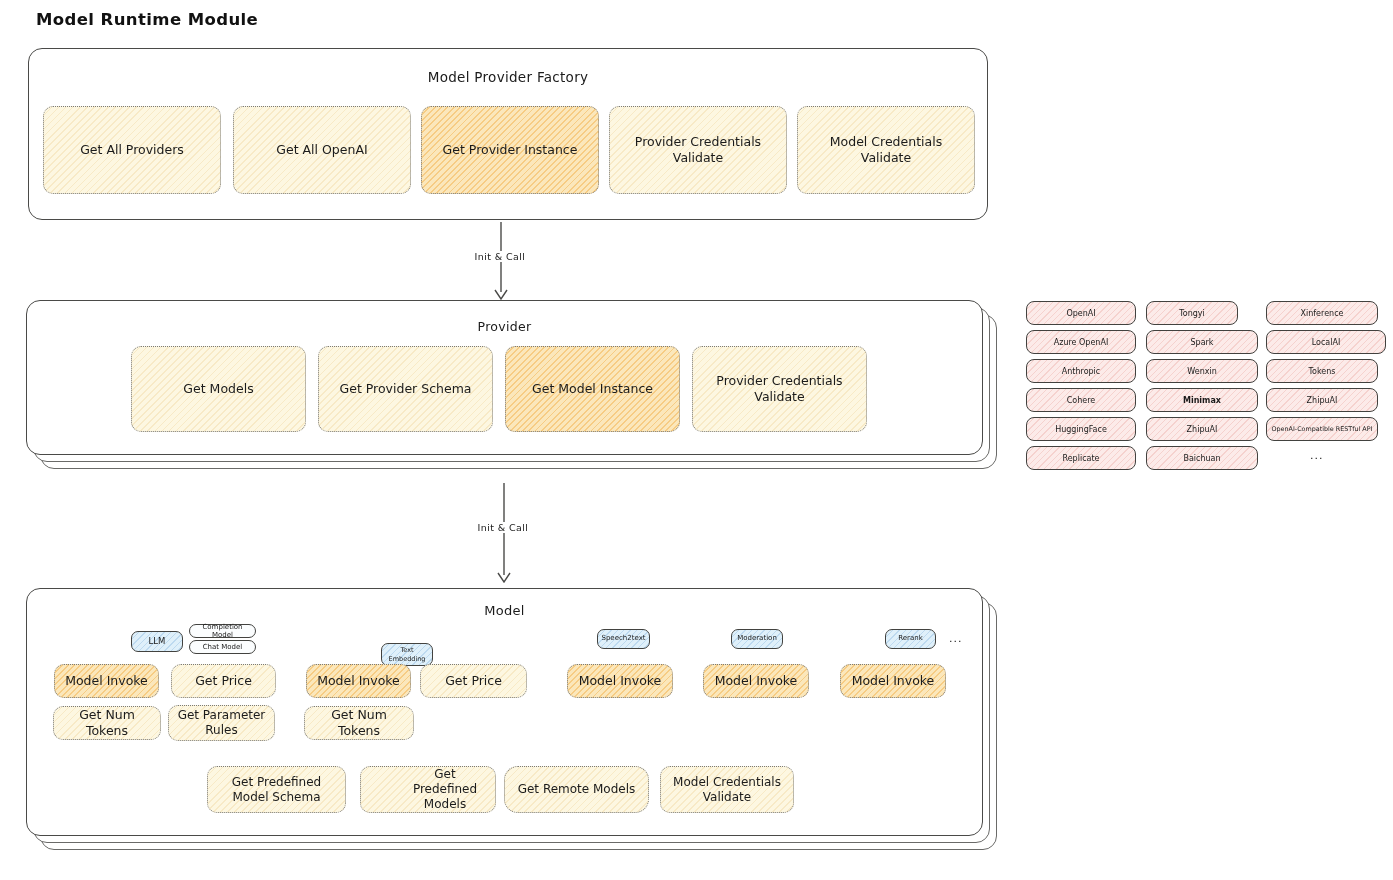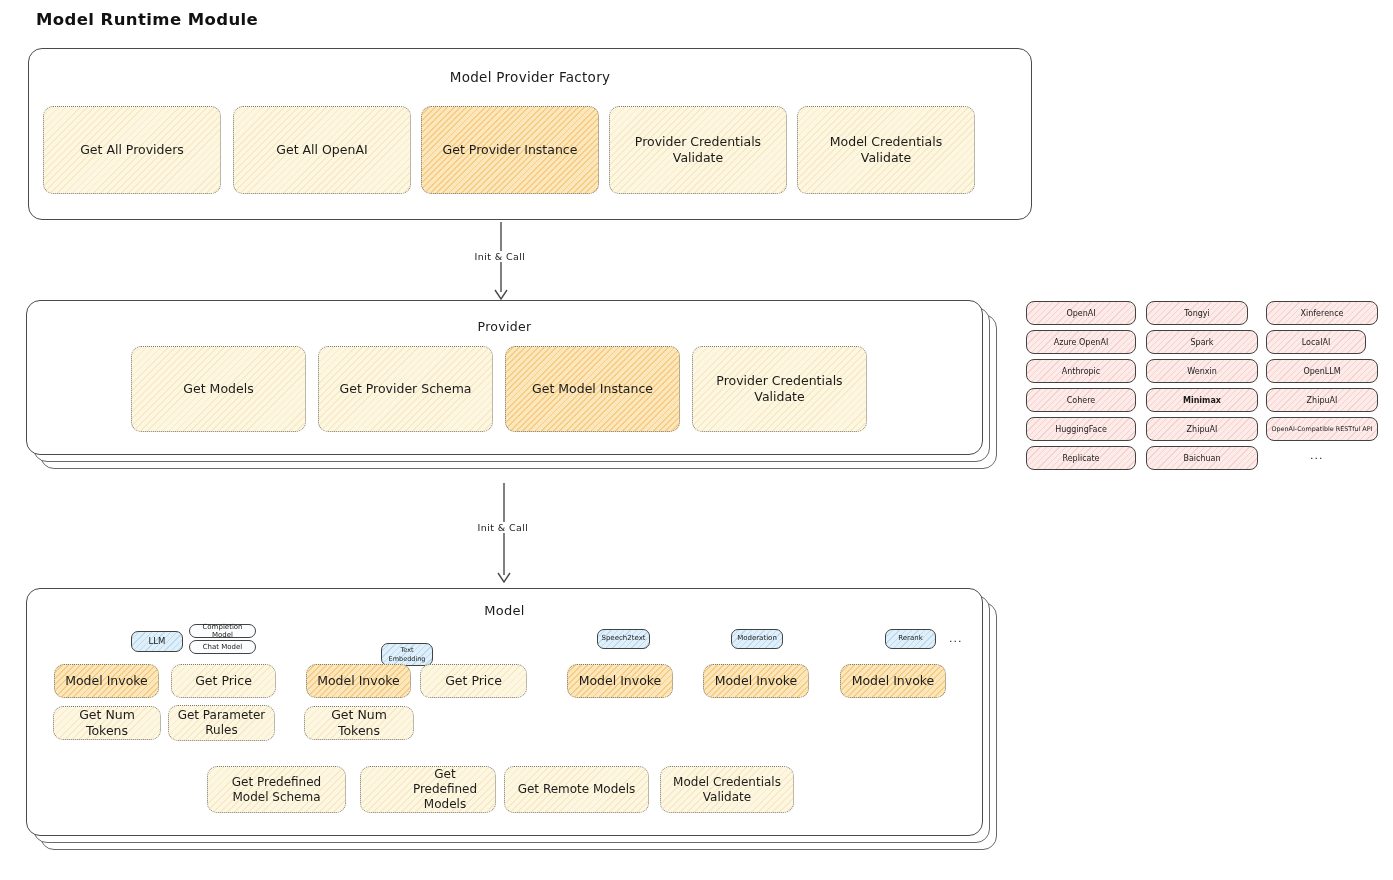--- a/index.html
+++ b/index.html
@@ -79,21 +79,21 @@
     font-size:16.5px; font-weight:bold; letter-spacing:.4px; color:#111;
   }
 </style>
 </head>
 <body>
 
 <div id="canvas">
 
   <div id="page-title">Model Runtime Module</div>
 
-  <div class="abs" style="left:28px; top:48px; width:960px; height:172px;padding-left:44px;">
+  <div class="abs" style="left:28px; top:48px; width:960px; height:172px;">
     <div class="panel-main">
       <div class="panel-title" style="top:20px; font-size:13.5px;">Model Provider Factory</div>
       <div class="ybox" style="left:14px;  top:57px; width:178px; height:88px;">Get All Providers</div>
       <div class="ybox" style="left:204px; top:57px; width:178px; height:88px;">Get All OpenAI</div>
       <div class="ybox hl" style="left:392px; top:57px; width:178px; height:88px;">Get Provider Instance</div>
       <div class="ybox" style="left:580px; top:57px; width:178px; height:88px;">Provider Credentials Validate</div>
       <div class="ybox" style="left:768px; top:57px; width:178px; height:88px;">Model Credentials Validate</div>
     </div>
   </div>
 
@@ -110,30 +110,30 @@
       <div class="panel-title" style="top:18px; font-size:12.5px;">Provider</div>
       <div class="ybox" style="left:104px; top:45px; width:175px; height:86px;">Get Models</div>
       <div class="ybox" style="left:291px; top:45px; width:175px; height:86px;">Get Provider Schema</div>
       <div class="ybox hl" style="left:478px; top:45px; width:175px; height:86px;">Get Model Instance</div>
       <div class="ybox" style="left:665px; top:45px; width:175px; height:86px;">Provider Credentials Validate</div>
     </div>
   </div>
 
   <div class="abs" style="left:1026px; top:301px; width:352px; height:170px;">
     <div class="pinkbox" style="left:0px;   top:0px;   width:110px; height:24px;">OpenAI</div>
-    <div class="pinkbox" style="left:120px; top:0px;   width:102px; height:24px;">Tongyi</div>
+    <div class="pinkbox" style="left:120px; top:0px;   width:92px; height:24px;">Tongyi</div>
     <div class="pinkbox" style="left:240px; top:0px;   width:112px; height:24px;">Xinference</div>
 
     <div class="pinkbox" style="left:0px;   top:29px;  width:110px; height:24px;">Azure OpenAI</div>
     <div class="pinkbox" style="left:120px; top:29px;  width:112px; height:24px;">Spark</div>
-    <div class="pinkbox" style="left:240px; top:29px;  width:100px; height:24px;text-align:right;">LocalAI</div>
+    <div class="pinkbox" style="left:240px; top:29px;  width:120px; height:24px;text-align:right;">LocalAI</div>
 
     <div class="pinkbox" style="left:0px;   top:58px;  width:110px; height:24px;">Anthropic</div>
     <div class="pinkbox" style="left:120px; top:58px;  width:112px; height:24px;">Wenxin</div>
-    <div class="pinkbox" style="left:240px; top:58px;  width:112px; height:24px;">OpenLLM</div>
+    <div class="pinkbox" style="left:240px; top:58px;  width:112px; height:24px;">Tokens</div>
 
     <div class="pinkbox" style="left:0px;   top:87px;  width:110px; height:24px;">Cohere</div>
     <div class="pinkbox" style="left:120px; top:87px;  width:112px; height:24px;font-weight:bold;">Minimax</div>
     <div class="pinkbox" style="left:240px; top:87px;  width:112px; height:24px;">ZhipuAI</div>
 
     <div class="pinkbox" style="left:0px;   top:116px; width:110px; height:24px;">HuggingFace</div>
     <div class="pinkbox" style="left:120px; top:116px; width:112px; height:24px;">ZhipuAI</div>
     <div class="pinkbox small" style="left:240px; top:116px; width:112px; height:24px;">OpenAI-Compatible RESTful API</div>
 
     <div class="pinkbox" style="left:0px;   top:145px; width:110px; height:24px;">Replicate</div>
@@ -169,18 +169,18 @@
       <div class="ybox hl" style="left:540px; top:75px; width:106px; height:34px;">Model Invoke</div>
       <div class="ybox hl" style="left:676px; top:75px; width:106px; height:34px;">Model Invoke</div>
       <div class="ybox hl" style="left:813px; top:75px; width:106px; height:34px;">Model Invoke</div>
 
       <div class="ybox" style="left:26px;  top:117px; width:108px; height:34px;">Get Num Tokens</div>
       <div class="ybox" style="left:141px; top:116px; width:107px; height:36px; font-size:12px;">Get Parameter Rules</div>
       <div class="ybox" style="left:277px; top:117px; width:110px; height:34px;">Get Num Tokens</div>
 
       <div class="ybox" style="left:180px; top:177px; width:139px; height:47px; font-size:12px;">Get Predefined Model Schema</div>
       <div class="ybox" style="left:333px; top:177px; width:136px; height:47px; font-size:12px;padding-left:40px;">Get Predefined Models</div>
-      <div class="ybox" style="left:477px; top:177px; width:145px; height:47px; font-size:12px;">Get Remote Models</div>
+      <div class="ybox" style="left:477px; top:177px; width:145px; height:47px; font-size:12px;border-radius:14px;">Get Remote Models</div>
       <div class="ybox" style="left:633px; top:177px; width:134px; height:47px; font-size:12px;">Model Credentials Validate</div>
     </div>
   </div>
 
 </div>
 
 </body></html>

